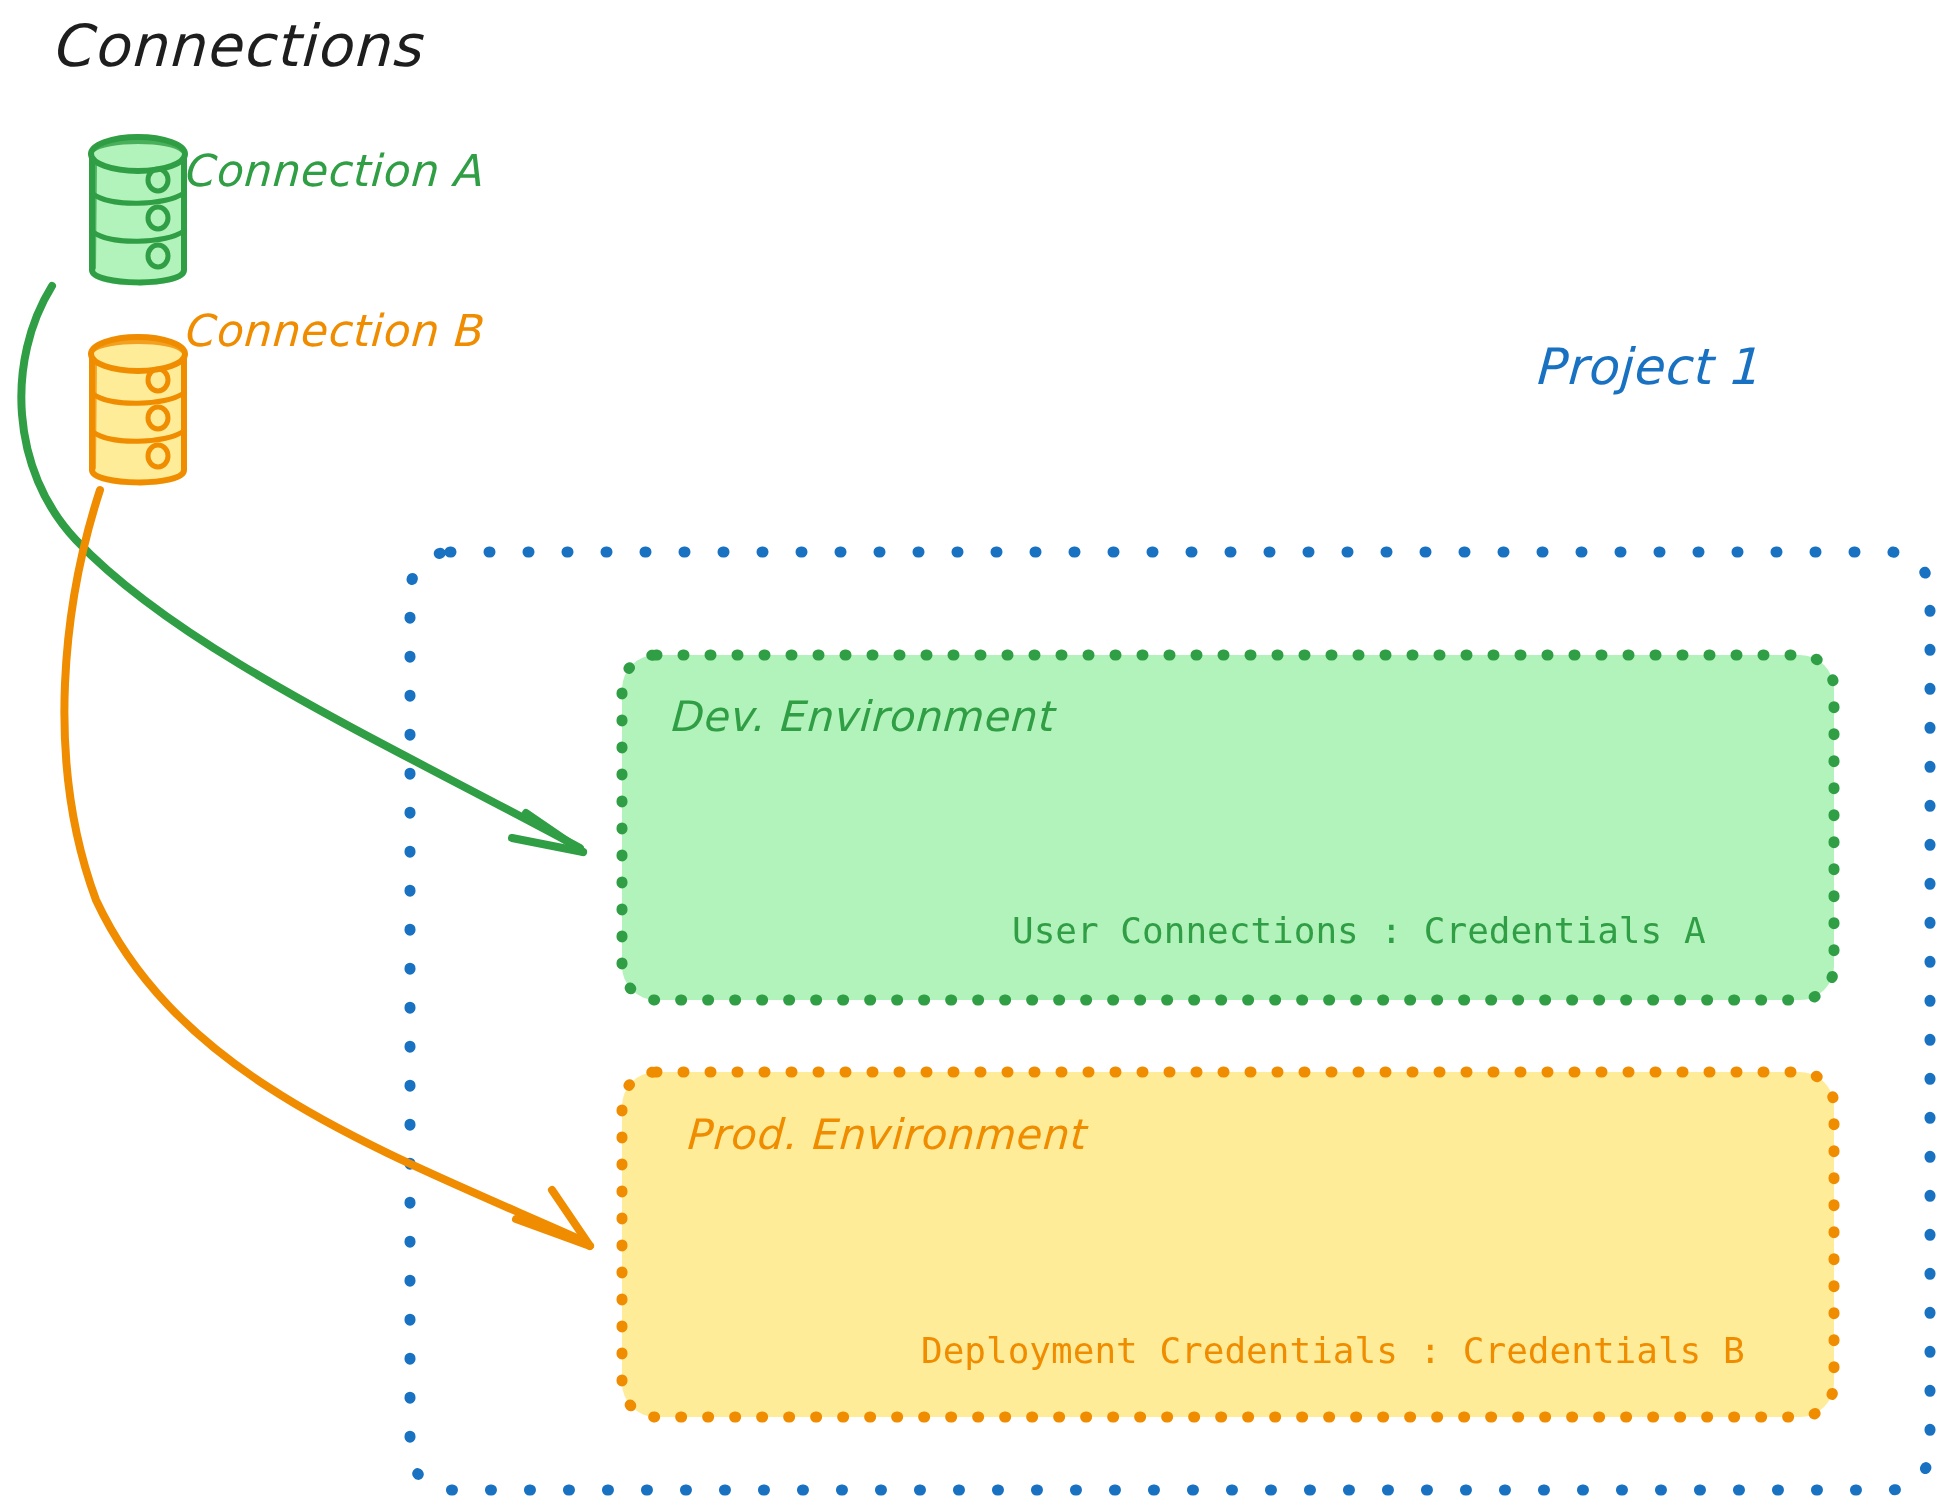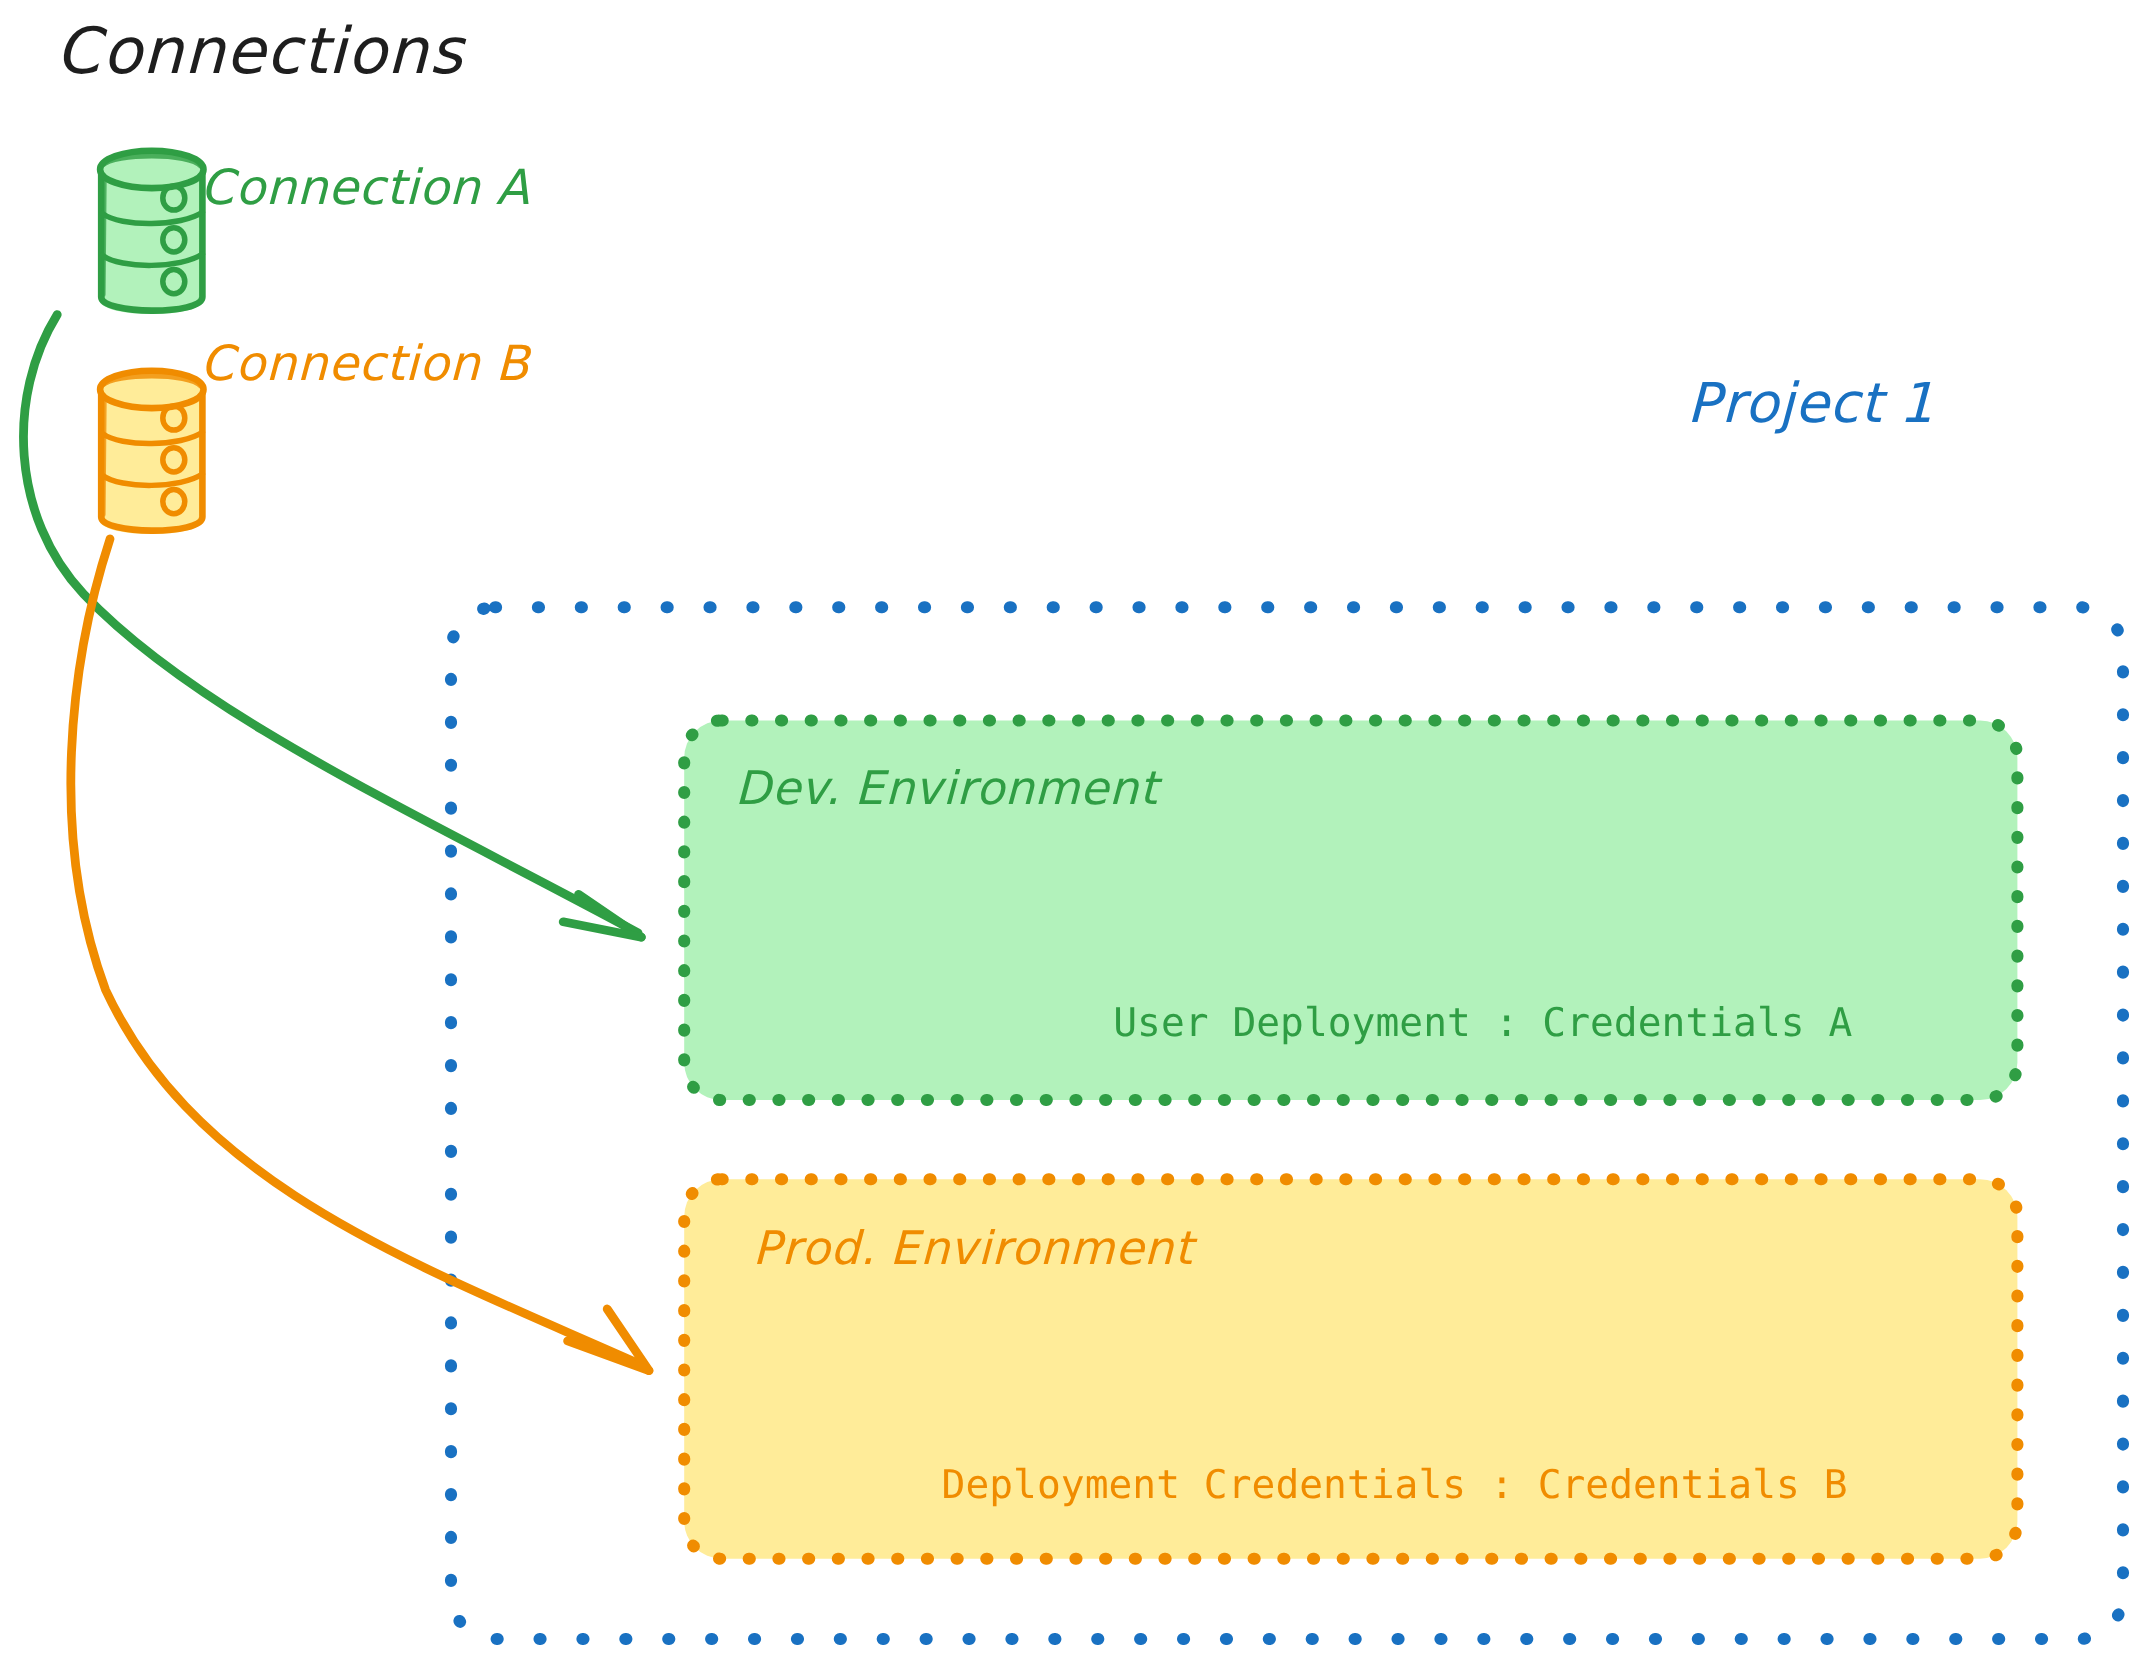--- a/index.html
+++ b/index.html
@@ -97,21 +97,21 @@
   .creds-dev {
     left: 1012px;
     top: 910px;
     font-size: 36px;
     color: #2f9e44;
     font-family: "DejaVu Sans Mono", monospace;
     letter-spacing: 0px;
   }
 
   .creds-prod {
-    left: 856px;
+    left: 921px;
     top: 1330px;
     font-size: 36px;
     color: #f08c00;
     font-family: "DejaVu Sans Mono", monospace;
     letter-spacing: 0px;
   }
 </style>
 </head>
 <body>
 
@@ -183,19 +183,19 @@
   <div class="label title-connections">Connections</div>
 
   <div class="label conn-a-label">Connection A</div>
 
   <div class="label conn-b-label">Connection B</div>
 
   <div class="label project-label">Project 1</div>
 
   <div class="label env-title-dev">Dev. Environment</div>
 
-  <div class="label creds-dev">User Deployment : Credentials A</div>
+  <div class="label creds-dev">User Connections : Credentials A</div>
 
   <div class="label env-title-prod">Prod. Environment</div>
 
   <div class="label creds-prod">Deployment Credentials : Credentials B</div>
 
 </div>
 
 </body></html>

